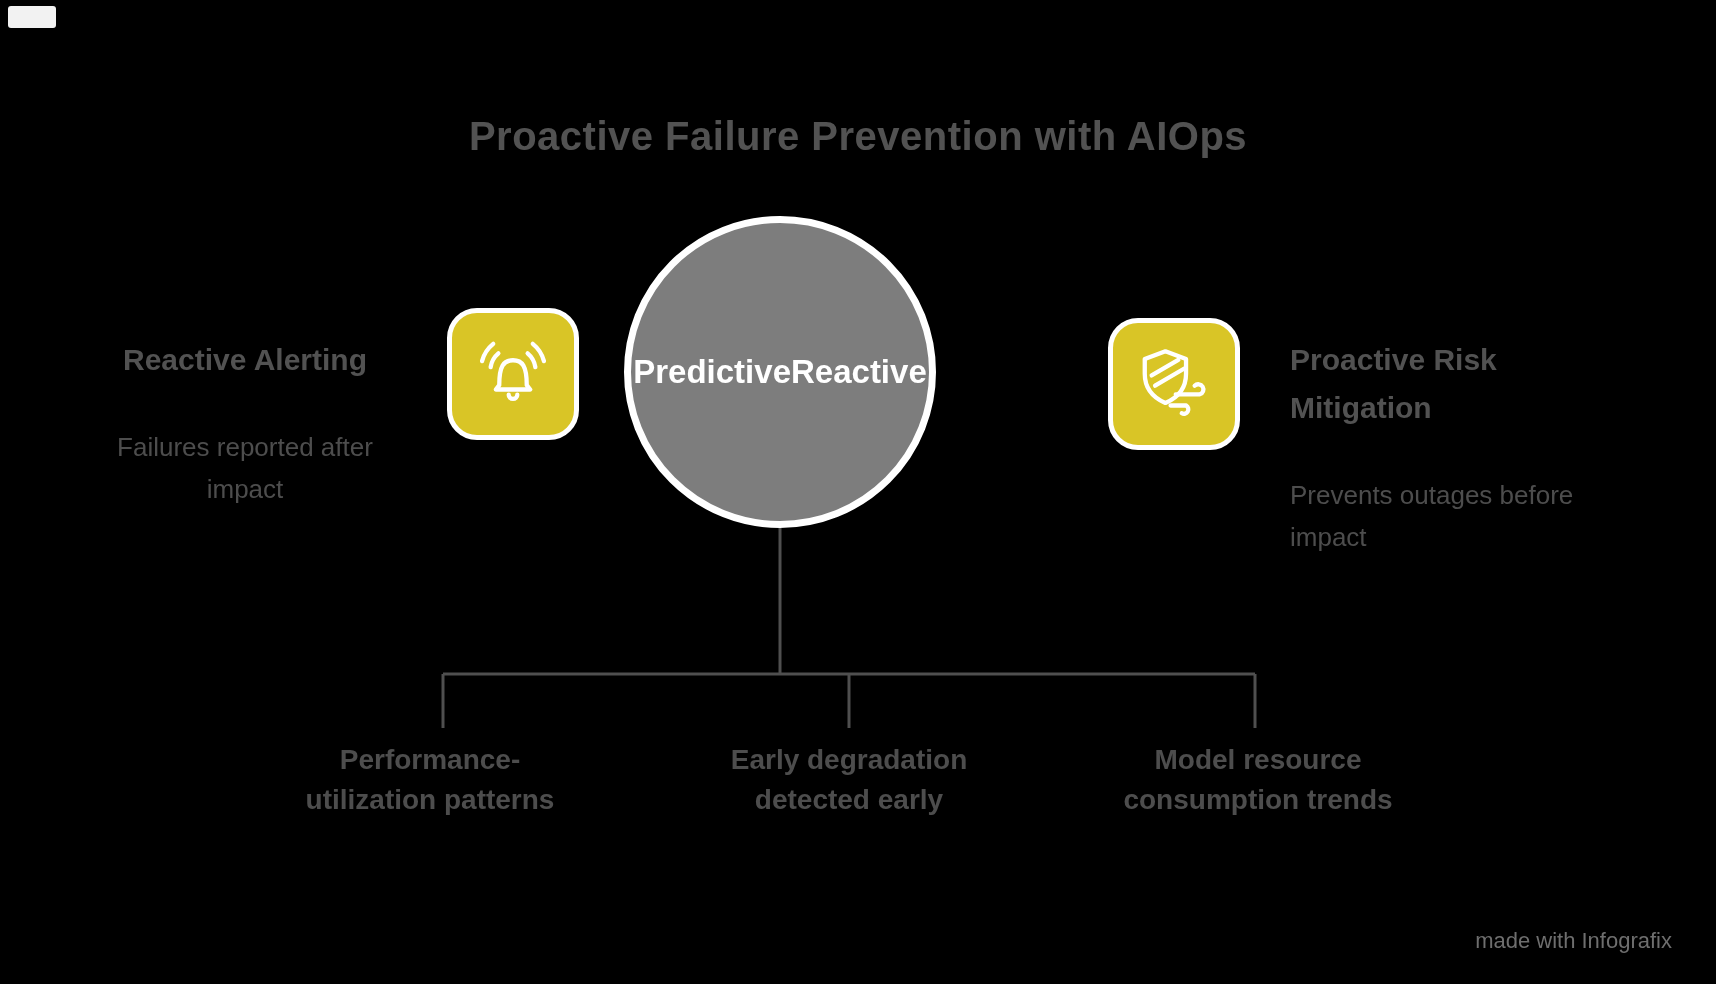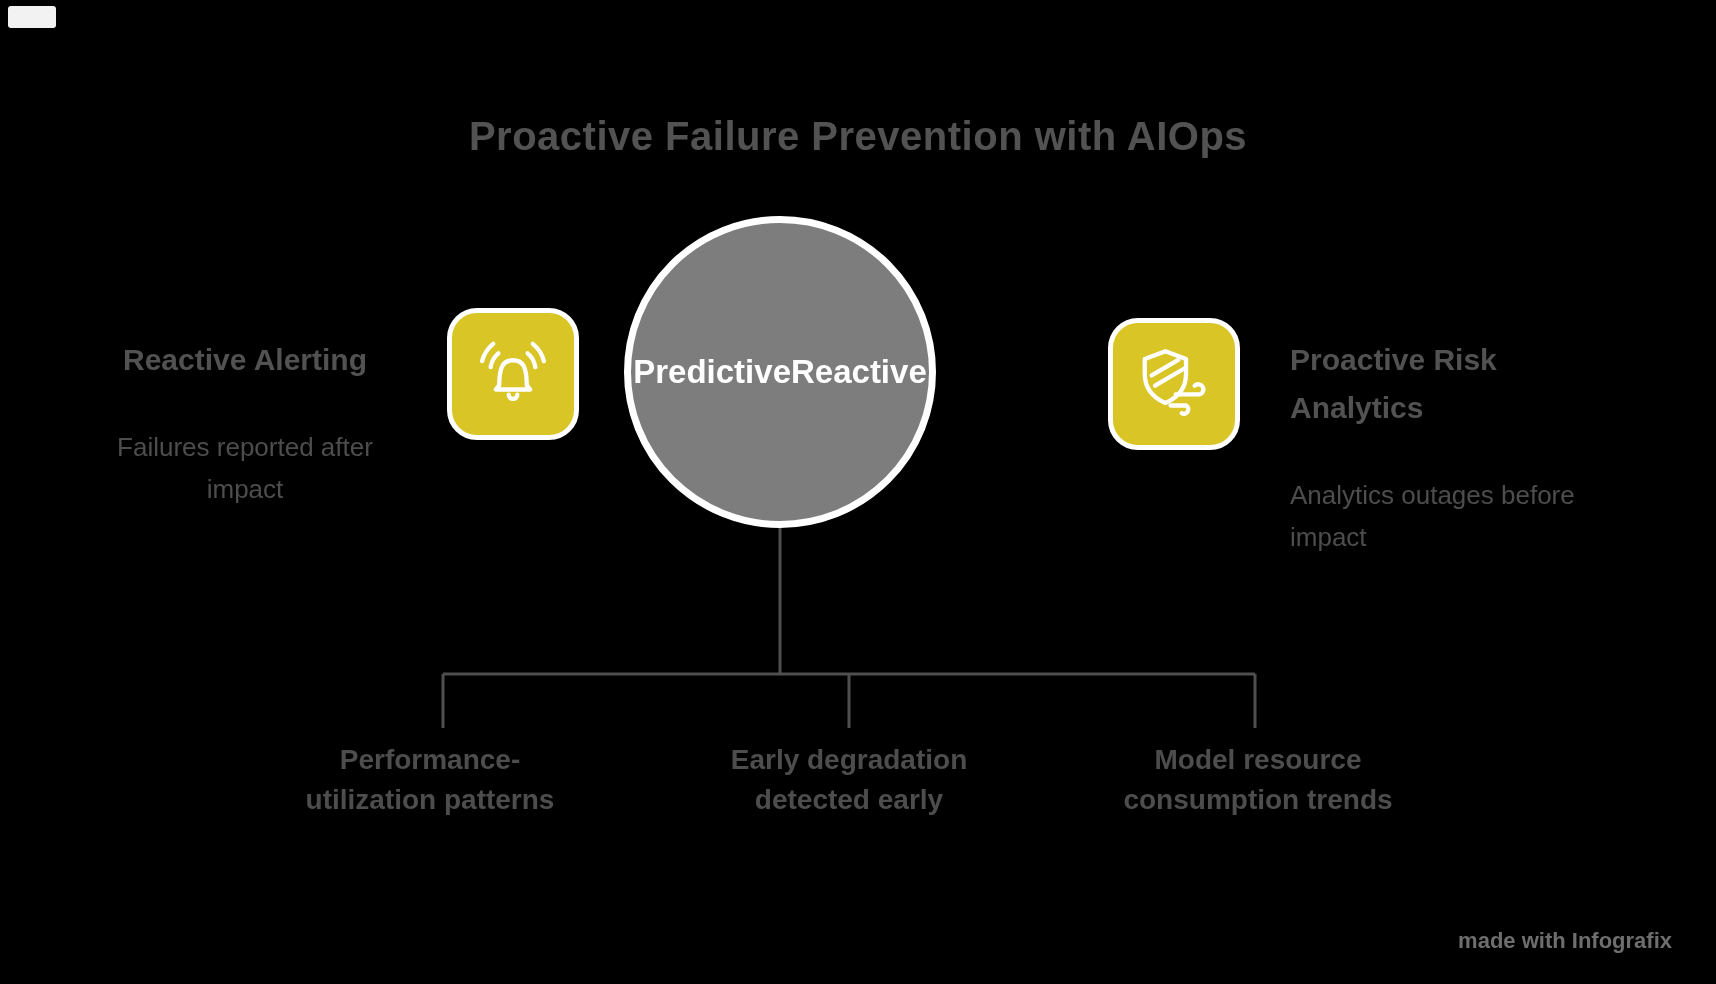--- a/index.html
+++ b/index.html
@@ -72,21 +72,21 @@
   .bottom-item{
     position:absolute;top:740px;width:340px;
     text-align:center;
     font-size:28px;font-weight:600;color:var(--text-gray);line-height:40px;
   }
   .bottom-item.b0{left:260px;}
   .bottom-item.b1{left:679px;}
   .bottom-item.b2{left:1088px;}
   .watermark{
     position:absolute;right:44px;bottom:30px;
-    font-size:22px;font-weight:700;color:var(--watermark-gray);
+    font-size:22px;font-weight:400;color:var(--watermark-gray);
   }
 </style>
 </head>
 <body>
 
 <div class="stage">
 
   <div class="corner-artifact"></div>
 
   <div class="title">Proactive Failure Prevention with AIOps</div>
@@ -137,24 +137,24 @@
     <div class="heading">Reactive Alerting</div>
     <div class="body">
       <div>Failures reported after</div>
       <div>impact</div>
     </div>
   </div>
 
   <div class="callout right-side">
     <div class="heading">
       <div>Proactive Risk</div>
-      <div>Analytics</div>
+      <div>Mitigation</div>
     </div>
     <div class="body">
-      <div>Analytics outages before</div>
+      <div>Prevents outages before</div>
       <div>impact</div>
     </div>
   </div>
 
   <div class="bottom-item b0">
     <div>Performance-</div>
     <div>utilization patterns</div>
   </div>
   <div class="bottom-item b2">
     <div>Model resource</div>

